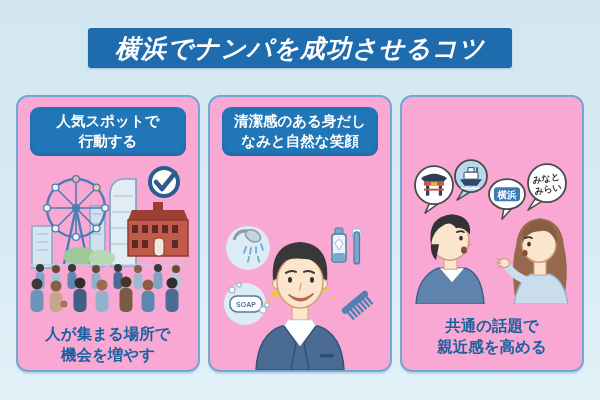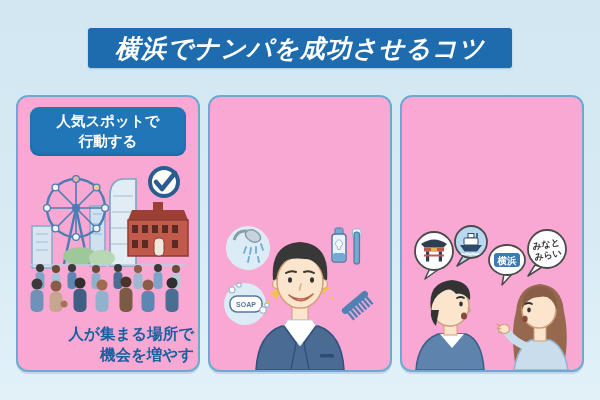--- a/index.html
+++ b/index.html
@@ -31,21 +31,21 @@
     background:#2176b8;border-radius:9px;
     color:#ffffff;font-size:14.5px;font-weight:bold;line-height:1.35;
     text-align:center;white-space:pre-line;
     box-shadow:inset 0 -2px 3px rgba(0,40,80,.18);
   }
   .card-illustration{flex:1;margin:2px 8px 0;display:flex;align-items:flex-end;}
   .card-illustration svg{width:100%;height:100%;}
   .card-footer{
     margin:12px 4px 12px;
     color:#17619f;font-size:15.5px;font-weight:bold;line-height:1.35;
-    text-align:right;white-space:pre-line;
+    text-align:center;white-space:pre-line;
   }
   svg text{font-family:"Liberation Sans","DejaVu Sans",sans-serif;}
 </style>
 </head>
 <body>
 
 <div class="banner">
   <span>横浜でナンパを成功させるコツ</span>
 </div>
 
@@ -182,20 +182,22 @@
               <rect x="139.5" y="127" width="13" height="23" rx="5" fill="#4a6d94"></rect>
             </g>
         </g>
       </svg>
     </div>
     <div class="card-footer">人が集まる場所で
 機会を増やす</div>
   </div>
 
   <div class="card">
+    <div class="card-header">清潔感のある身だし
+なみと自然な笑顔</div>
     <div class="card-illustration">
       <svg viewBox="0 0 164 150" preserveAspectRatio="xMidYMax meet">
         <circle cx="30" cy="28" r="22" fill="#dcecf7"></circle>
         <circle cx="27" cy="84" r="21" fill="#dcecf7"></circle>
 
         <g>
           <path d="M16,20 Q20,8 32,12" fill="none" stroke="#8b9aa8" stroke-width="3"></path>
           <ellipse cx="35" cy="16" rx="8" ry="5.5" fill="#c6d2dc" stroke="#8b9aa8" stroke-width="1.5" transform="rotate(28 35 16)"></ellipse>
           <g stroke="#74a9d4" stroke-width="1.8" stroke-linecap="round">
             <line x1="28" y1="27" x2="26" y2="33"></line>
@@ -332,15 +334,17 @@
           <path d="M112,90 Q111,68 130,66 Q148,68 147,90 Q141,74 130,77 Q117,77 112,90 Z" fill="#8a5d46"></path>
           <path d="M115,84 q4,-2 7,0" fill="none" stroke="#333333" stroke-width="1.8" stroke-linecap="round"></path>
           <ellipse cx="119" cy="90" rx="1.8" ry="2.4" fill="#333333"></ellipse>
           <ellipse cx="115" cy="99" rx="2.6" ry="3.2" fill="#8a4a3a"></ellipse>
           <path d="M118,127 Q104,122 97,112" fill="none" stroke="#c9ddec" stroke-width="8" stroke-linecap="round"></path>
           <ellipse cx="94" cy="109" rx="5.5" ry="4.5" fill="#fce5cd" stroke="#cf9f78" stroke-width="1.2"></ellipse>
           <path d="M90,106 l-3,-2 M91,109 l-4,-1 M92,112 l-3.5,1" fill="none" stroke="#cf9f78" stroke-width="1.2" stroke-linecap="round"></path>
         </g>
       </svg>
     </div>
+    <div class="card-footer">共通の話題で
+親近感を高める</div>
   </div>
 
 </div>
 
 </body></html>

